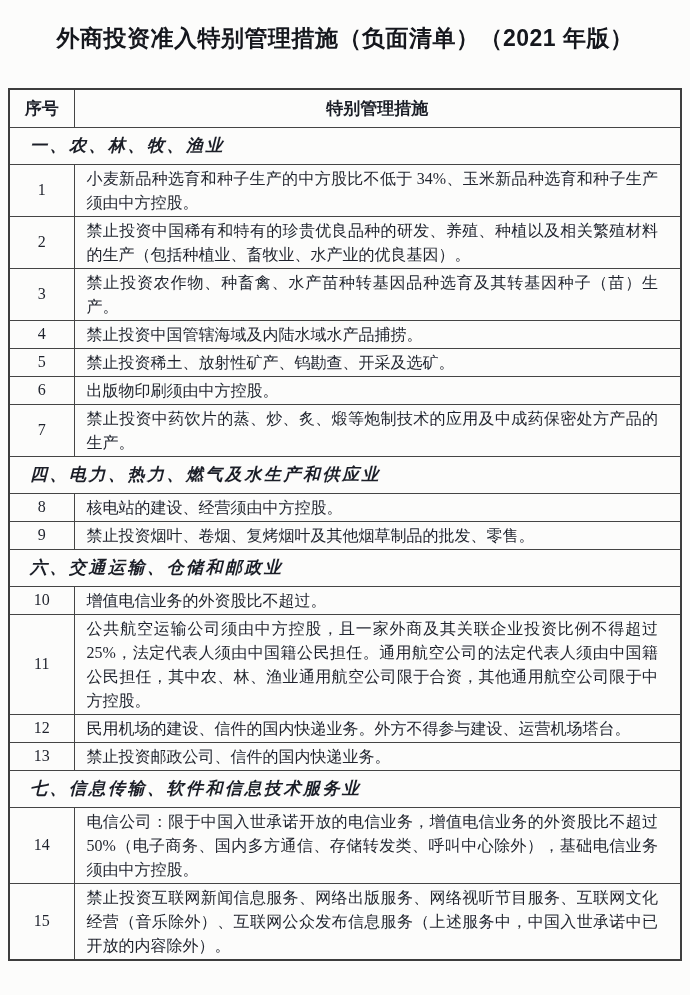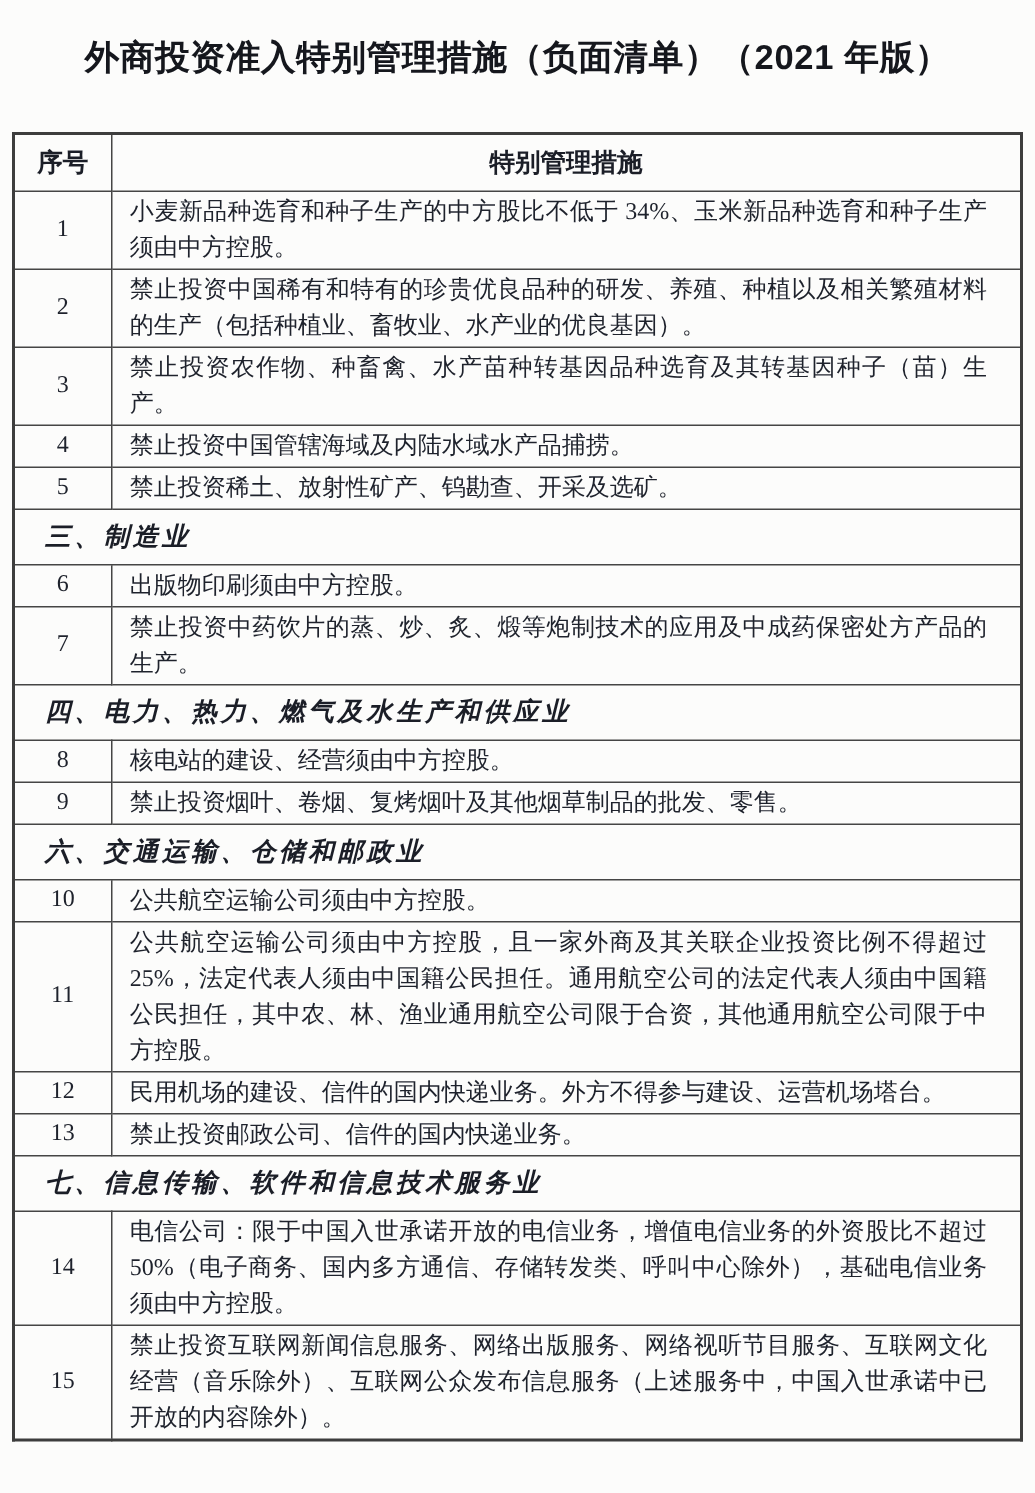--- a/index.html
+++ b/index.html
@@ -82,42 +82,42 @@
         <col class="c-num">
         <col class="c-measure">
       </colgroup>
     <thead>
       <tr>
         <th class="hdr">序号</th>
         <th class="hdr">特别管理措施</th>
       </tr>
     </thead>
     <tbody>
+      <tr class="sec">
+        <td colspan="2">一、农、林、牧、渔业</td>
+      </tr>
       <tr>
         <td class="num">1</td>
         <td class="measure">小麦新品种选育和种子生产的中方股比不低于 34%、玉米新品种选育和种子生产须由中方控股。</td>
       </tr>
       <tr>
         <td class="num">2</td>
         <td class="measure">禁止投资中国稀有和特有的珍贵优良品种的研发、养殖、种植以及相关繁殖材料的生产（包括种植业、畜牧业、水产业的优良基因）。</td>
       </tr>
       <tr>
         <td class="num">3</td>
         <td class="measure">禁止投资农作物、种畜禽、水产苗种转基因品种选育及其转基因种子（苗）生产。</td>
       </tr>
       <tr>
         <td class="num">4</td>
         <td class="measure">禁止投资中国管辖海域及内陆水域水产品捕捞。</td>
       </tr>
       <tr>
         <td class="num">5</td>
         <td class="measure">禁止投资稀土、放射性矿产、钨勘查、开采及选矿。</td>
-      </tr>
-      <tr class="sec">
-        <td colspan="2">三、制造业</td>
       </tr>
       <tr>
         <td class="num">6</td>
         <td class="measure">出版物印刷须由中方控股。</td>
       </tr>
       <tr>
         <td class="num">7</td>
         <td class="measure">禁止投资中药饮片的蒸、炒、炙、煅等炮制技术的应用及中成药保密处方产品的生产。</td>
       </tr>
       <tr class="sec">
@@ -129,21 +129,21 @@
       </tr>
       <tr>
         <td class="num">9</td>
         <td class="measure">禁止投资烟叶、卷烟、复烤烟叶及其他烟草制品的批发、零售。</td>
       </tr>
       <tr class="sec">
         <td colspan="2">六、交通运输、仓储和邮政业</td>
       </tr>
       <tr>
         <td class="num">10</td>
-        <td class="measure">公共航空运输公司须由中方控股。</td>
+        <td class="measure">增值电信业务的外资股比不超过。</td>
       </tr>
       <tr>
         <td class="num">11</td>
         <td class="measure">公共航空运输公司须由中方控股，且一家外商及其关联企业投资比例不得超过 25%，法定代表人须由中国籍公民担任。通用航空公司的法定代表人须由中国籍公民担任，其中农、林、渔业通用航空公司限于合资，其他通用航空公司限于中方控股。</td>
       </tr>
       <tr>
         <td class="num">12</td>
         <td class="measure">民用机场的建设、信件的国内快递业务。外方不得参与建设、运营机场塔台。</td>
       </tr>
       <tr>

